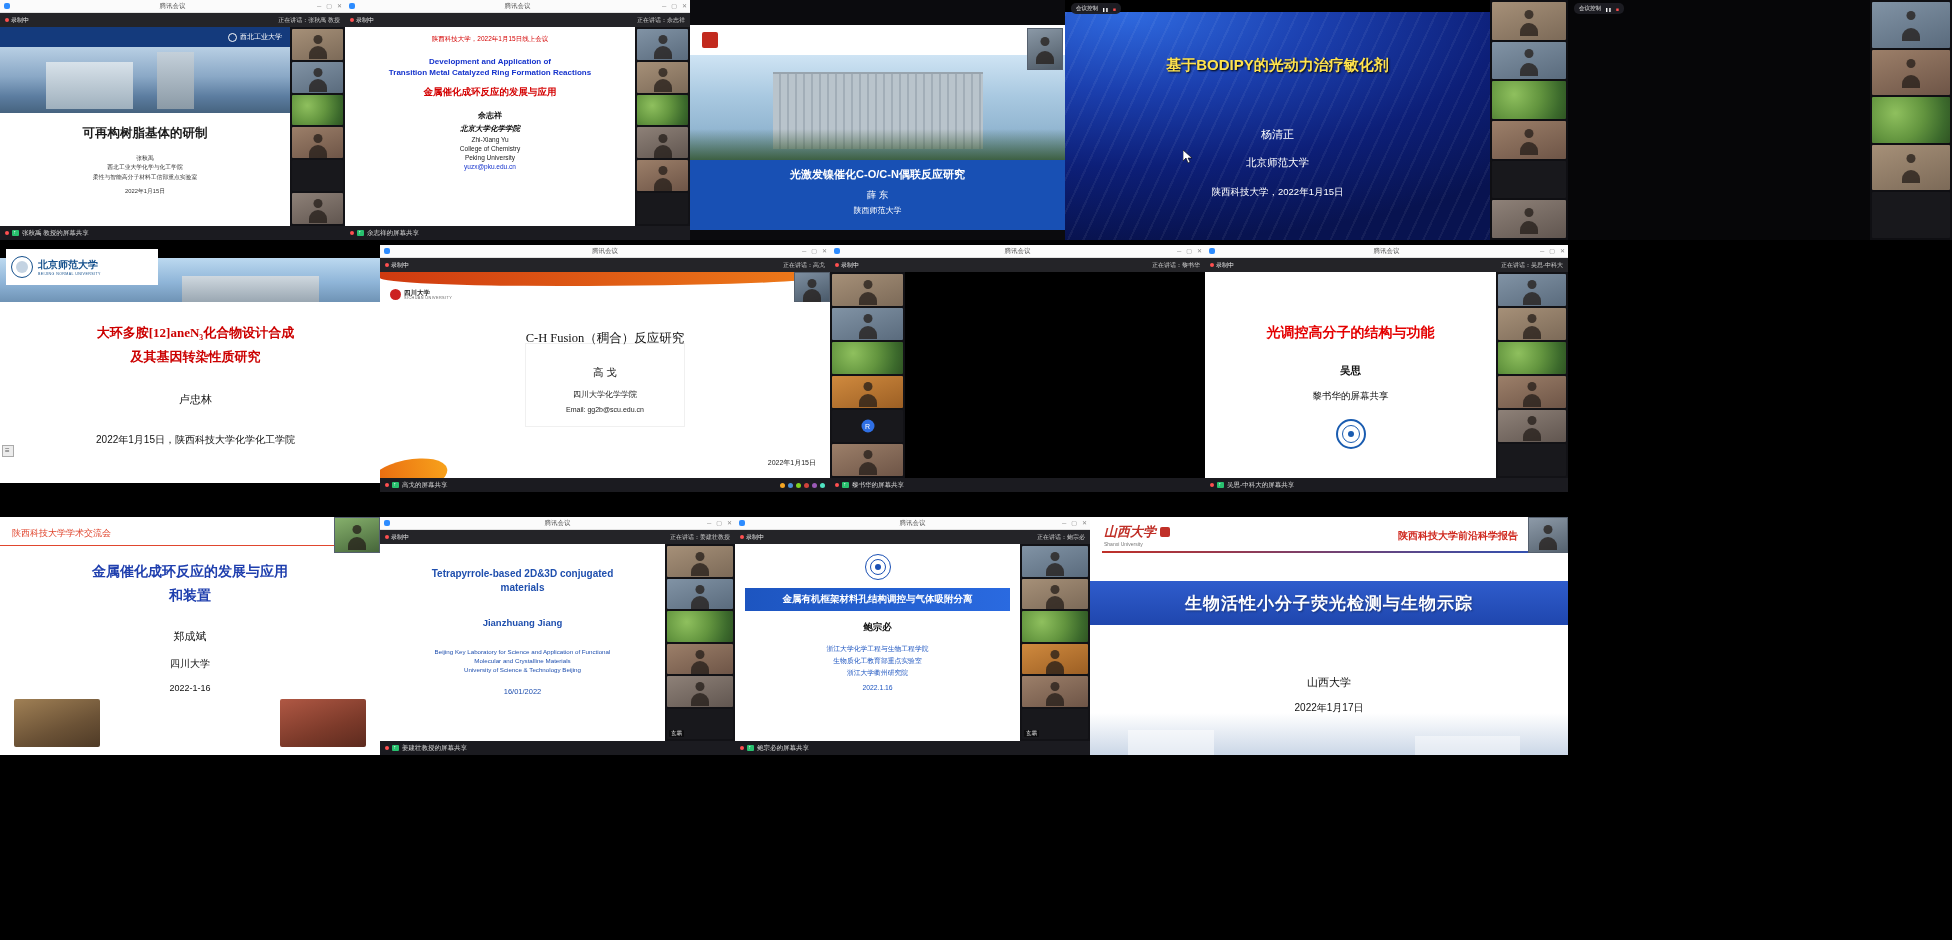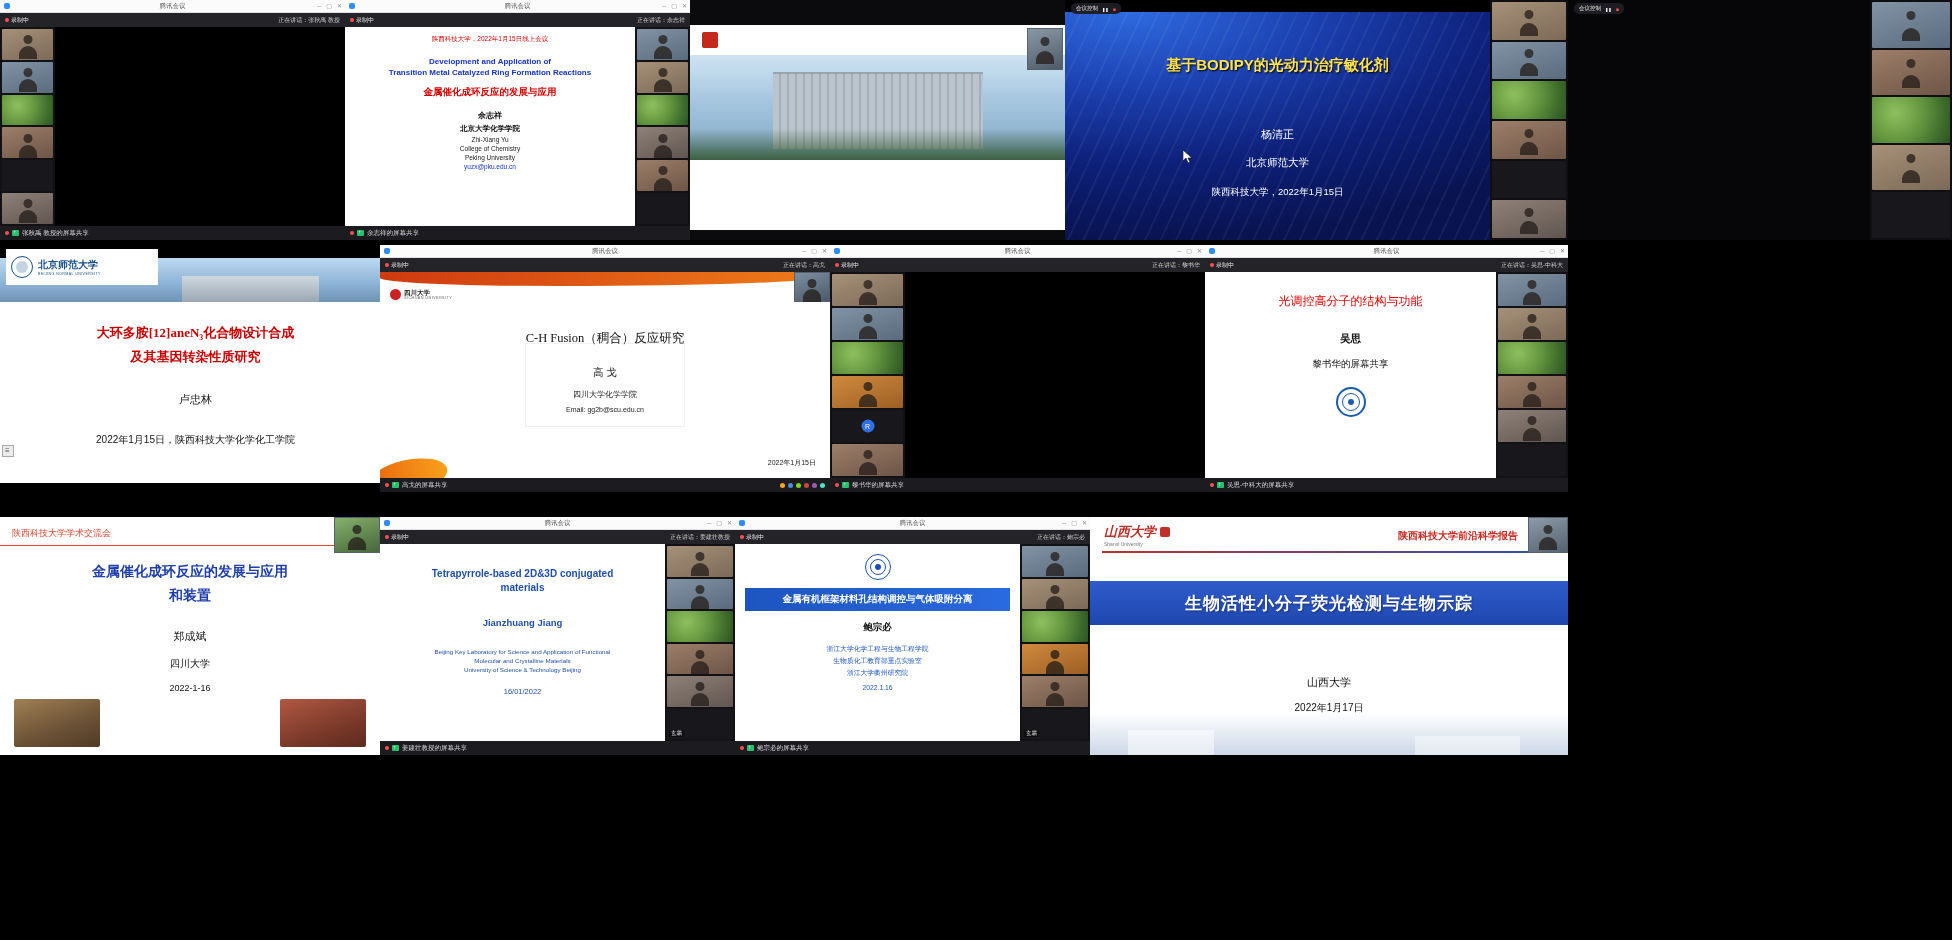--- a/index.html
+++ b/index.html
@@ -74,21 +74,21 @@
   .s1-info { margin-top:12px; font-size:5.8px; color:#333; line-height:1.6; }
   .s1-date { margin-top:5px; font-size:5.8px; color:#333; }
 
   
   .sw2 { text-align:center; padding-top:8px; }
   .sw2 .l1 { color:#d40000; font-size:6.5px; }
   .sw2 .t1 { color:#1533cc; font-weight:bold; font-size:8px; margin-top:13px; }
   .sw2 .t2 { color:#1533cc; font-weight:bold; font-size:8px; margin-top:2px; }
   .sw2 .t3 { color:#d40000; font-weight:bold; font-size:9.5px; margin-top:9px; }
   .sw2 .pres { font-size:8px; color:#111; font-weight:bold; margin-top:11px; }
-  .sw2 .aff { font-size:7.5px; font-weight:bold; margin-top:3px; color:#111; }
+  .sw2 .aff { font-size:7.5px; font-weight:bold; margin-top:3px; color:#111;font-style:italic; }
   .sw2 .en { font-size:6.5px; color:#222; margin-top:2px; }
   .sw2 .email { font-size:6.5px; color:#1533cc; margin-top:2px; }
 
   
   .w3-slide { position:absolute; left:0; top:25px; width:100%; height:205px; background:#fff; }
   .w3-hdr { height:30px; display:flex; align-items:center; justify-content:space-between; padding:0 12px; }
   .w3-logo-l { width:16px; height:16px; background:#c22a1e; border-radius:2px; }
   .w3-logo-r { width:16px; height:16px; border-radius:50%; border:1.5px solid #1a5cb0; }
   .w3-photo { height:105px; position:relative; overflow:hidden;
               background:linear-gradient(180deg,#cfe4f4 0%,#a8c8e0 40%,#7fa6c4 100%); }
@@ -161,21 +161,21 @@
               border-radius:3px 3px 6px 6px; }
   .sw8 { text-align:center; }
   .sw8-hdr { font-size:7px; color:#222; margin-top:22px; }
   .sw8-title { font-size:10.5px; font-weight:bold; color:#111; margin-top:28px; }
   .sw8-pres { font-size:9.5px; color:#111; margin-top:24px; }
   .sw8-pren { font-size:7.5px; color:#111; margin-top:3px; }
   .sw8-aff { font-size:7.5px; color:#111; margin-top:22px; }
 
   
   .sw9 { text-align:center; }
-  .sw9-title { color:#e40000; font-weight:normal; font-size:12px; margin-top:21px; }
+  .sw9-title { color:#e40000; font-weight:bold; font-size:14px; margin-top:52px; }
   .sw9-pres { font-size:10.5px; font-weight:bold; color:#111; margin-top:22px; }
   .sw9-aff { font-size:9.5px; color:#111; margin-top:12px; }
   .ustc-logo { margin:16px auto 0; width:30px; height:30px; border-radius:50%; border:2px solid #1a5cb0; position:relative; }
   .ustc-logo::before { content:''; position:absolute; inset:4px; border-radius:50%; border:1px solid #1a5cb0; }
   .ustc-logo::after { content:''; position:absolute; inset:10px; border-radius:50%; background:#1a5cb0; }
 
   
   .w10-hdr { position:absolute; left:12px; top:10px; font-size:9px; color:#e0462e; }
   .w10-line { position:absolute; left:0; right:0; top:28px; height:1px; background:#e0462e; }
   .w10-t1,.w10-t2 { position:absolute; width:100%; text-align:center; color:#1f3fae; font-weight:bold; font-size:14px; }
@@ -247,20 +247,36 @@
       </span>
     </div>
     <div class="toolbar">
       <span class="rec">
           <span class="rec-dot"></span>
           <span>录制中</span>
         </span>
       <span class="speaking">正在讲话：张秋禹 教授</span>
     </div>
     <div class="wbody">
+      <div class="slide">
+        <div class="s1-band">
+          <span class="s1-logo"></span>
+          <span>西北工业大学</span>
+        </div>
+        <div class="s1-photo"></div>
+        <div class="s1-body">
+          <div class="s1-title serif">可再构树脂基体的研制</div>
+          <div class="s1-info">
+            <div>张秋禹</div>
+            <div>西北工业大学化学与化工学院</div>
+            <div>柔性与智能高分子材料工信部重点实验室</div>
+          </div>
+          <div class="s1-date">2022年1月15日</div>
+        </div>
+      </div>
       <div class="sidebar">
         <div class="tile face p1"></div>
         <div class="tile face p2"></div>
         <div class="tile plant"></div>
         <div class="tile face p3"></div>
         <div class="tile dark"></div>
         <div class="tile face p4"></div>
       </div>
     </div>
     <div class="statusbar">
@@ -316,20 +332,25 @@
     </div>
   </div>
 
   <div class="window" style="left:690px;top:0;width:375px;height:240px;background:#0b0b0e;">
     <div class="w3-slide">
       <div class="w3-hdr">
         <span class="w3-logo-l"></span>
         <span class="w3-logo-r"></span>
       </div>
       <div class="w3-photo"></div>
+      <div class="w3-blue">
+        <div class="w3-title">光激发镍催化C-O/C-N偶联反应研究</div>
+        <div class="w3-pres">薛 东</div>
+        <div class="w3-aff">陕西师范大学</div>
+      </div>
     </div>
     <div class="cam w3-cam face"></div>
   </div>
 
   <div class="window" style="left:1065px;top:0;width:503px;height:240px;">
     <div class="pill">
       <span>会议控制</span>
       <span class="pill-btn pause"></span>
       <span class="pill-btn stop"></span>
     </div>

